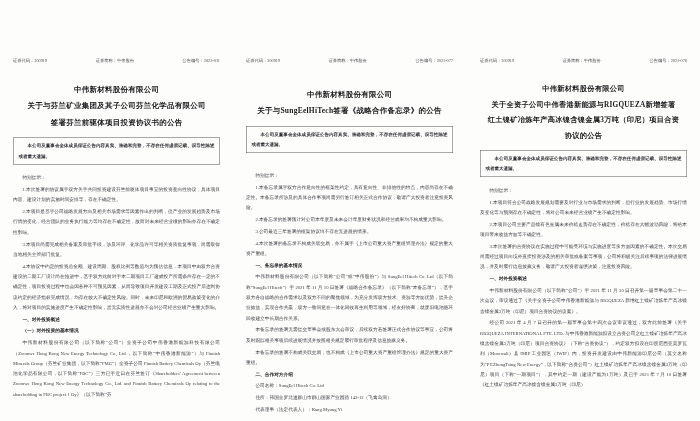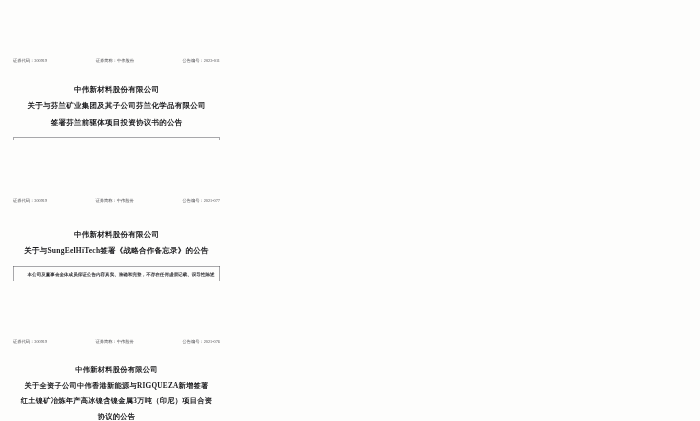--- a/index.html
+++ b/index.html
@@ -2,21 +2,21 @@
 <html><head>
 <meta charset="utf-8">
 <style>
   * { margin: 0; padding: 0; box-sizing: border-box; }
   html, body { width: 700px; height: 421px; }
   body {
     background: #fdfdfc;
     font-family: "Liberation Serif", "DejaVu Serif", serif;
     overflow: hidden;
   }
-  .canvas { display: flex; width: 700px; height: 421px; flex-direction: column; }
+  .canvas { display: flex; width: 700px; height: 421px; }
   .page {
     width: 233.33px; height: 421px;
     overflow: hidden; position: relative;
     background: #fdfdfc;
   }
   .page-inner {
     width: 466px; height: 842px;
     transform: scale(0.5); transform-origin: 0 0;
     padding: 0 26px; position: relative;
   }

